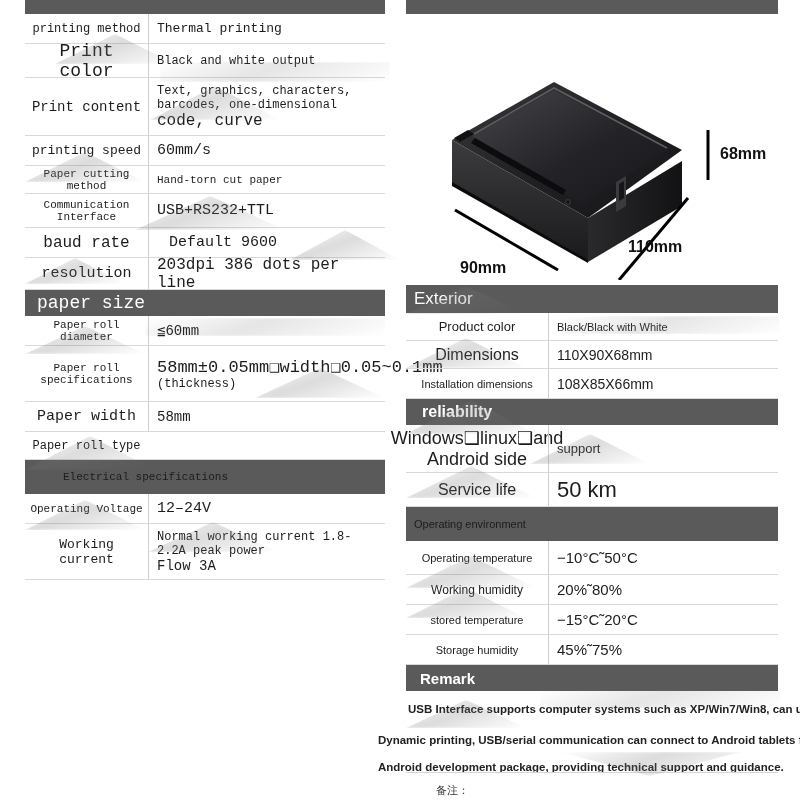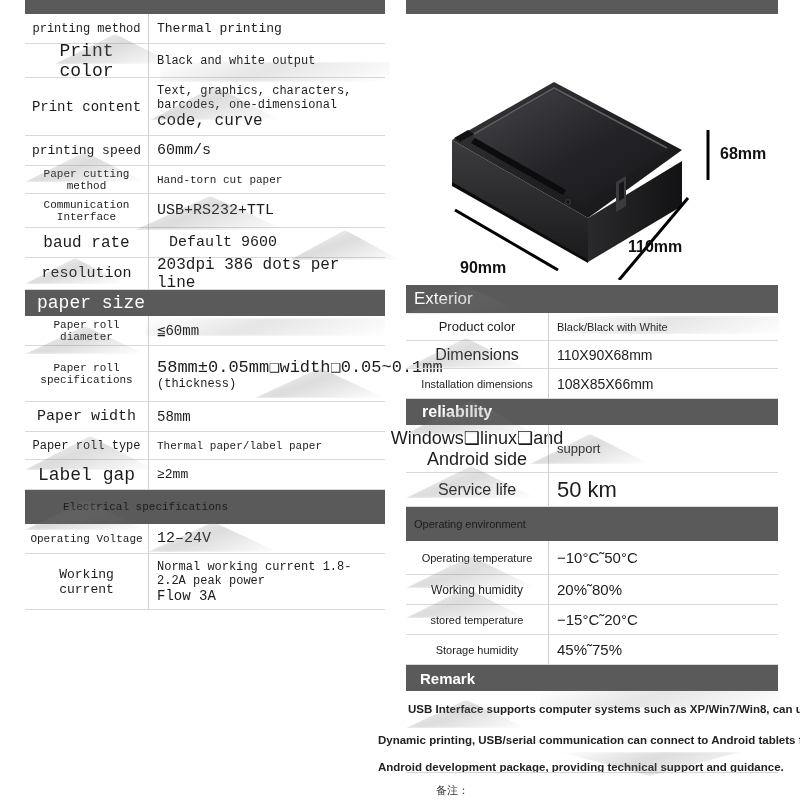--- a/index.html
+++ b/index.html
@@ -133,29 +133,20 @@
           </div>
         </div>
         <div class="row" style="height: 30px;">
           <div class="cellL f15" style="width: 123px; min-width: 123px;">Paper width</div>
           <div class="cellR" style="flex: 1 1 0%;">
             <span class="f14">58mm</span>
           </div>
         </div>
         <div class="row" style="height: 28px;">
           <div class="cellL f12" style="width: 123px; min-width: 123px;">Paper roll type</div>
-          <div class="cellR" style="flex: 1 1 0%;">
-            <span class="f11">Thermal paper/label paper</span>
-          </div>
-        </div>
-        <div class="row" style="height: 30px;">
-          <div class="cellL f18" style="width: 123px; min-width: 123px;">Label gap</div>
-          <div class="cellR" style="flex: 1 1 0%;">
-            <span class="f13">≥2mm</span>
-          </div>
         </div>
       </div>
 
     <div class="hdr" id="lt-elec-hdr" style="height:34px;padding-left:38px;">
       <span class="htxt f11" style="display:inline-block;width:84px;line-height:12px;text-align:center;color:#1c1c1c;">Electrical specifications</span>
     </div>
 
     <div id="lt-rows3">
         <div class="row" style="height: 30px;">
           <div class="cellL f11" style="width: 123px; min-width: 123px;">Operating Voltage</div>

